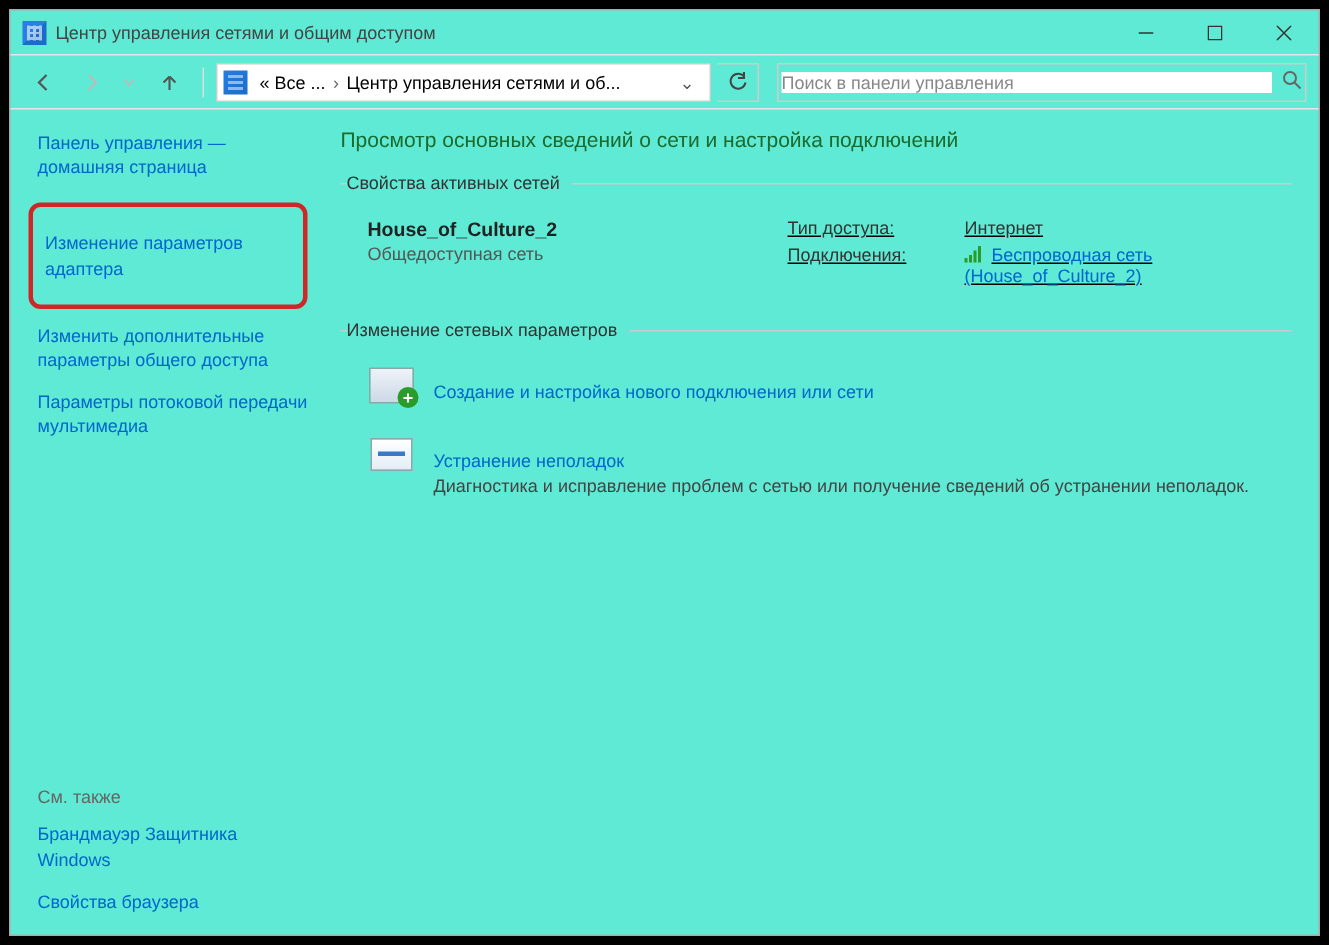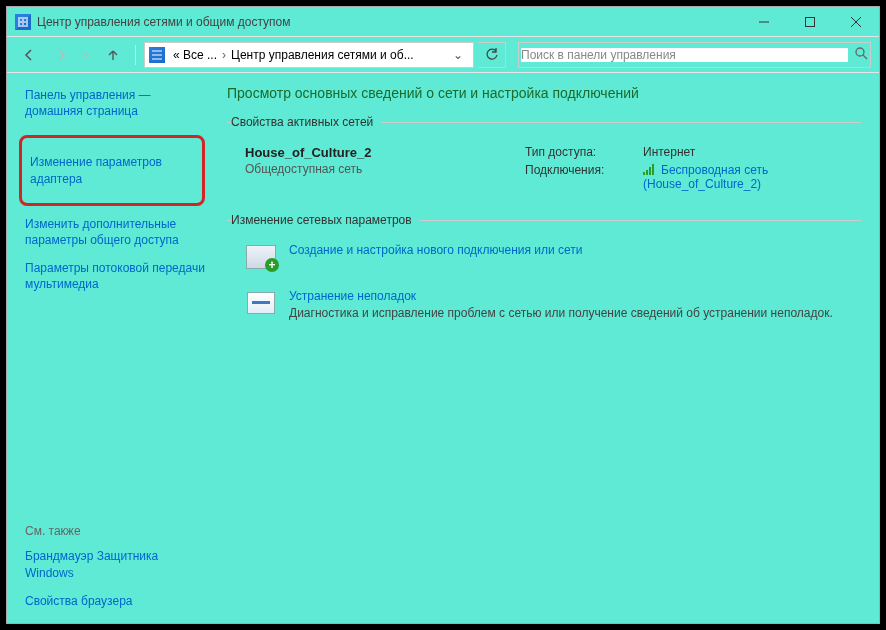--- a/index.html
+++ b/index.html
@@ -142,42 +142,42 @@
   }
   fieldset.group > legend{
     color:#333; font-size:12px; padding-right:8px;
   }
   .active-net-row{
     display:flex; gap:30px; padding:6px 4px 6px 14px;
   }
   .net-left{flex:0 0 250px;}
   .net-name{font-weight:700; color:#222; font-size:13px;}
   .net-type{color:#555; margin-top:2px;}
-  .net-right{flex:1; display:grid; grid-template-columns:110px 1fr; row-gap:4px; column-gap:8px; font-size:12px;}
+  .net-right{flex:1; display:grid; grid-template-columns:110px 1fr; row-gap:4px; column-gap:8px; font-size:12px;text-decoration:underline;}
   .net-right .lbl{color:#333;}
   .net-right .val{color:#333;}
   .net-right .link{color:#0066cc; cursor:pointer;}
   .wifi-bars{
     display:inline-block; width:14px; height:11px; position:relative; margin-right:4px; vertical-align:-1px;
   }
   .wifi-bars span{
     position:absolute; bottom:0; width:2px; background:#2a9c2a;
   }
   .wifi-bars span:nth-child(1){left:0;height:3px;}
   .wifi-bars span:nth-child(2){left:3px;height:5px;}
   .wifi-bars span:nth-child(3){left:6px;height:8px;}
   .wifi-bars span:nth-child(4){left:9px;height:11px;}
   .setting-item{
     display:flex; gap:12px; padding:6px 4px 12px 14px;
   }
   .setting-item .item-icon{
     width:32px;height:28px; flex:0 0 32px;
     display:flex;align-items:center;justify-content:center;
   }
-  .setting-item .item-body{flex:1;}
+  .setting-item .item-body{flex:1;margin-top:11px;}
   .setting-item .item-title{color:#0066cc; cursor:pointer; margin-bottom:2px;}
   .setting-item .item-desc{color:#444; line-height:1.35;}
   .icon-newconn{
     position:relative; width:30px;height:24px;
     background:linear-gradient(#eef3f8,#cdd9e6);
     border:1px solid #8aa;
   }
   .icon-newconn::after{
     content:"+"; position:absolute; right:-4px; bottom:-4px;
     width:14px;height:14px;border-radius:50%;

